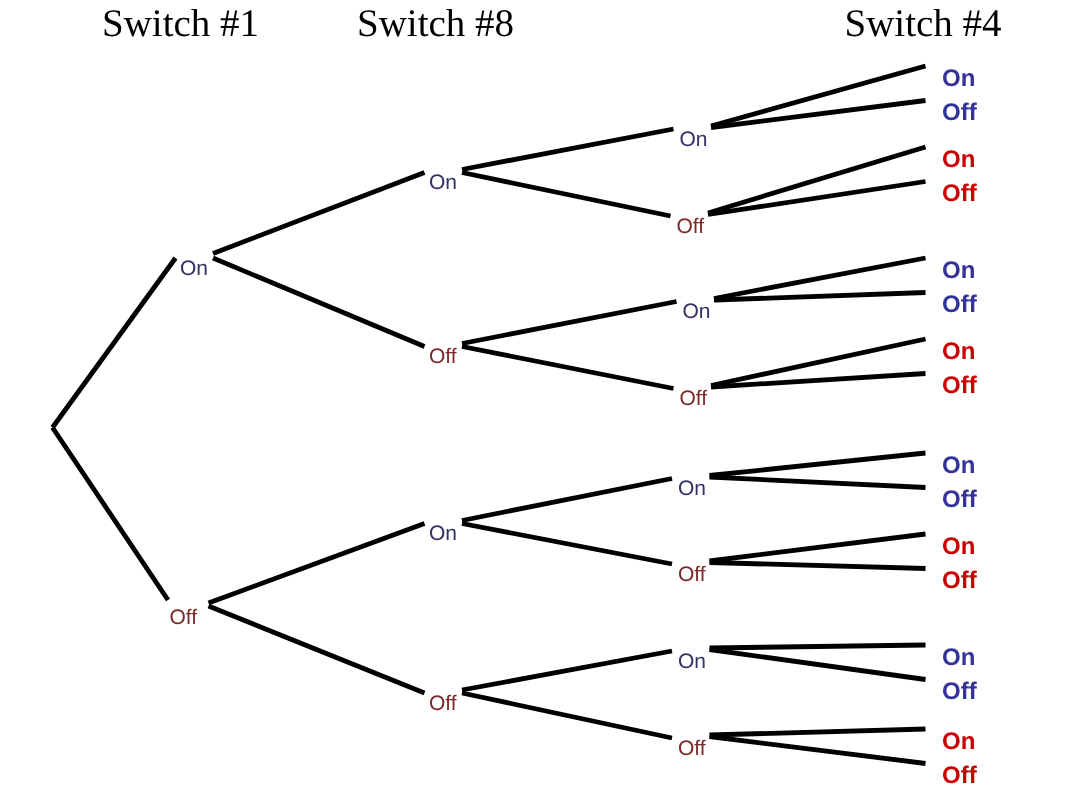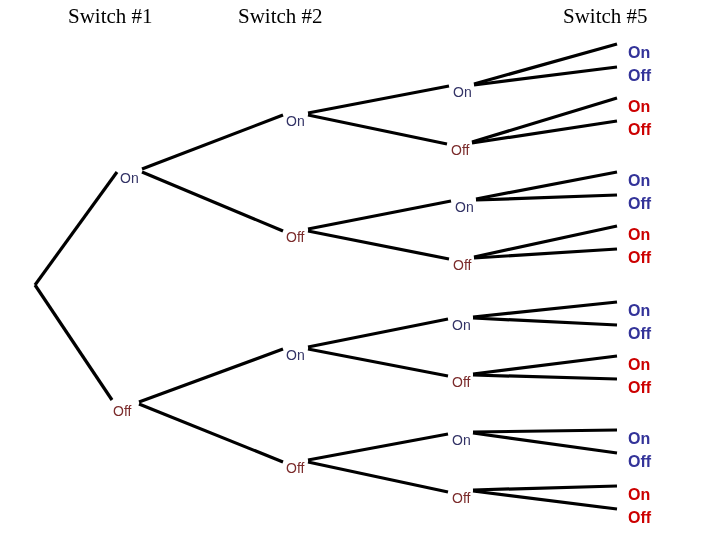--- a/index.html
+++ b/index.html
@@ -12,21 +12,21 @@
     width: 720px;
     height: 540px;
     background: #ffffff;
     overflow: hidden;
     font-family: "Liberation Sans", sans-serif;
   }
   .header {
     position: absolute;
     top: 2px;
     font-family: "Liberation Serif", serif;
-    font-size: 21px;
+    font-size: 26px;
     color: #000000;
     white-space: nowrap;
     line-height: 28px;
   }
   #hdr1 { left: 68px; }
   #hdr2 { left: 238px; }
   #hdr3 { left: 400px; }
   #hdr4 { left: 563px; }
 
   svg.edges {
@@ -52,22 +52,22 @@
     font-size: 16px;
     font-weight: bold;
   }
 </style>
 </head>
 <body>
 
 <div id="page">
 
   <div class="header" id="hdr1">Switch #1</div>
-  <div class="header" id="hdr2">Switch #2</div>
-  <div class="header" id="hdr4">Switch #5</div>
+  <div class="header" id="hdr2">Switch #8</div>
+  <div class="header" id="hdr4">Switch #4</div>
 
   <svg class="edges" id="edge-layer" viewBox="0 0 720 540" xmlns="http://www.w3.org/2000/svg">
       <line x1="35" y1="285" x2="117" y2="172" stroke="#000000" stroke-width="3.2" stroke-linecap="butt"></line>
       <line x1="35" y1="285" x2="112" y2="400" stroke="#000000" stroke-width="3.2" stroke-linecap="butt"></line>
       <line x1="142" y1="169" x2="283" y2="115" stroke="#000000" stroke-width="3.2" stroke-linecap="butt"></line>
       <line x1="142" y1="172" x2="283" y2="231" stroke="#000000" stroke-width="3.2" stroke-linecap="butt"></line>
       <line x1="139" y1="402" x2="283" y2="349" stroke="#000000" stroke-width="3.2" stroke-linecap="butt"></line>
       <line x1="139" y1="404" x2="283" y2="462" stroke="#000000" stroke-width="3.2" stroke-linecap="butt"></line>
       <line x1="308" y1="113" x2="449" y2="86" stroke="#000000" stroke-width="3.2" stroke-linecap="butt"></line>
       <line x1="308" y1="115" x2="447" y2="144" stroke="#000000" stroke-width="3.2" stroke-linecap="butt"></line>

